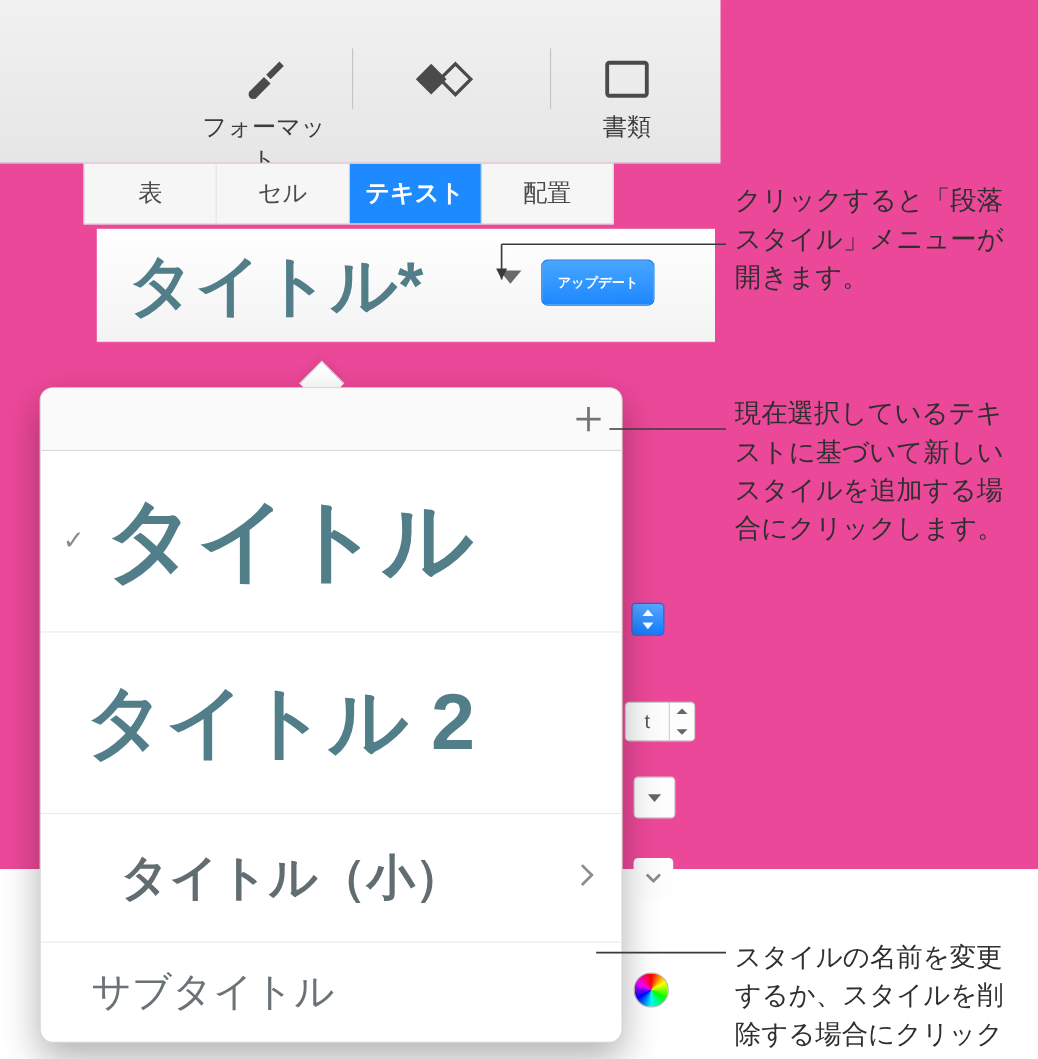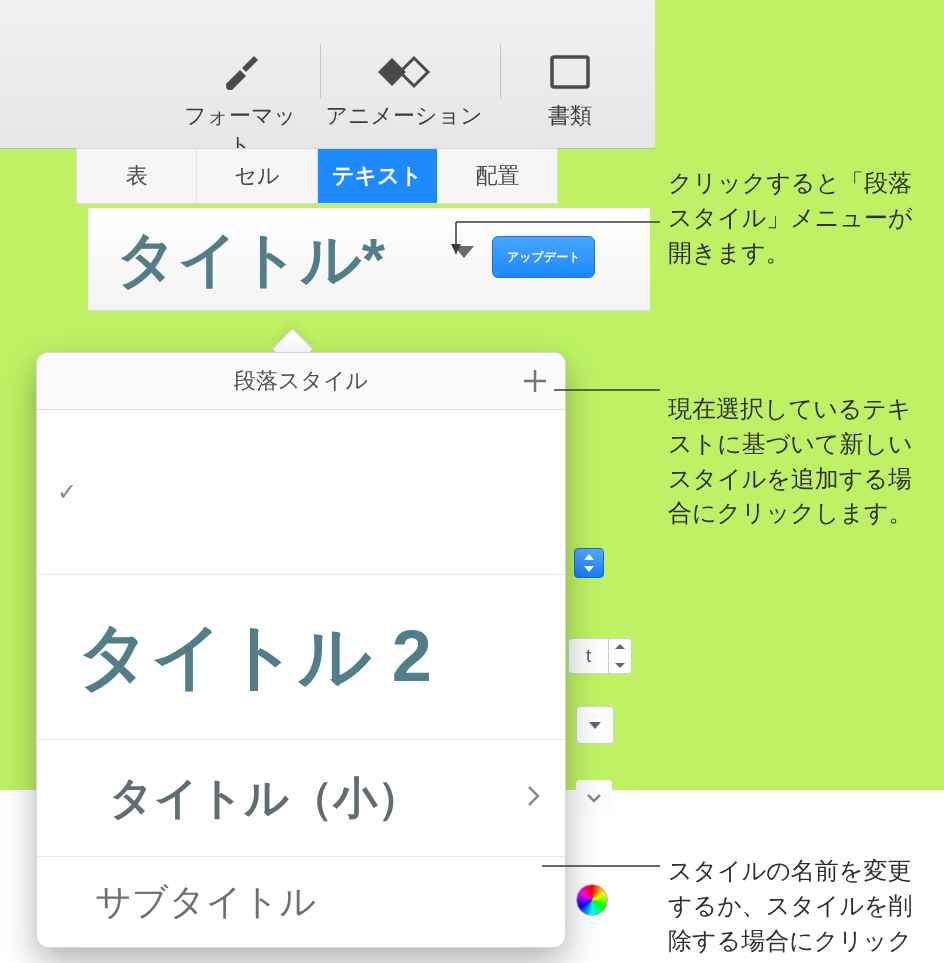--- a/index.html
+++ b/index.html
@@ -9,21 +9,21 @@
     height: 963px;
     background: #fff;
     font-family: -apple-system, "Helvetica Neue", Arial, sans-serif;
     color: #3a3a3a;
     overflow: hidden;
   }
   .canvas {
     position: relative;
     width: 944px;
     height: 790px;
-    background: #bef264;
+    background: #ec4899;
   }
 
   
   .toolbar {
     position: absolute;
     left: 0;
     top: 0;
     width: 655px;
     height: 148px;
     background: linear-gradient(#f1f1f1, #e6e6e6);
@@ -182,21 +182,21 @@
     color: #4d5659;
     display: flex;
     align-items: center;
   }
   .item-title   { height: 164px; padding-left: 58px; }
   .item-title   .style-text { font-size: 82px; font-weight: 700; color:#527e8a; }
   .item-title2  { height: 164px; padding-left: 40px; }
   .item-title2  .style-text { font-size: 72px; font-weight: 700; color:#527e8a; }
   .item-small   { height: 116px; padding-left: 72px; }
   .item-small   .style-text { font-size: 44px; font-weight: 600; color:#626d71; }
-  .item-sub     { height: 90px; padding-left: 58px; border-bottom: none; }
+  .item-sub     { height: 90px; padding-left: 46px; border-bottom: none; }
   .item-sub     .style-text { font-size: 36px; font-weight: 400; color:#6b7275; }
 
   .check {
     position: absolute;
     left: 20px;
     top: 50%;
     transform: translateY(-50%);
     font-size: 24px;
     color: #8a8a8a;
   }
@@ -258,21 +258,21 @@
   
   .callout {
     position: absolute;
     left: 668px;
     width: 264px;
     font-size: 24px;
     line-height: 1.45;
     color: #2f2f2f;
   }
   .callout-1 { top: 166px; }
-  .callout-2 { top: 392px; }
+  .callout-2 { top: 360px; }
   .callout-3 { top: 854px; }
 </style>
 </head>
 <body>
 
 <div class="canvas">
 
   <div class="toolbar">
     <div class="tool-btn" style="left:180px">
       <div class="tool-icon">
@@ -285,21 +285,20 @@
       <div class="tool-label">フォーマット</div>
     </div>
     <div class="vsep" style="left:320px"></div>
     <div class="tool-btn" style="left:324px; width:160px">
       <div class="tool-icon">
         <svg width="56" height="40" viewBox="0 0 56 40">
           <path d="M2 20 L16 6 L30 20 L16 34 Z" fill="#4a4a4a"></path>
           <path d="M24 20 L38 6 L52 20 L38 34 Z" fill="none" stroke="#4a4a4a" stroke-width="3"></path>
         </svg>
       </div>
-      <div class="tool-label">アニメーション</div>
     </div>
     <div class="vsep" style="left:500px"></div>
     <div class="tool-btn" style="left:520px; width:100px">
       <div class="tool-icon">
         <svg width="44" height="38" viewBox="0 0 44 38">
           <rect x="4" y="4" width="36" height="30" rx="2" fill="none" stroke="#4a4a4a" stroke-width="3.5"></rect>
         </svg>
       </div>
       <div class="tool-label">書類</div>
     </div>
@@ -330,31 +329,31 @@
     <svg width="18" height="18" viewBox="0 0 18 18">
         <polyline points="3,6 9,12 15,6" fill="none" stroke-width="2.5"></polyline>
       </svg>
   </div>
   <div class="bg-color"></div>
 
   <div class="popover-tip"></div>
 
   <div class="popover">
     <div class="popover-header">
-      <div class="popover-title">段落スタイル</div>
       <div class="popover-add">
         <svg width="26" height="26" viewBox="0 0 26 26">
           <line x1="13" y1="2" x2="13" y2="24"></line>
           <line x1="2" y1="13" x2="24" y2="13"></line>
         </svg>
       </div>
     </div>
     <div class="style-list">
       <div class="style-item item-title">
         <span class="check">✓</span>
+        <span class="style-text">タイトル</span>
       </div>
       <div class="style-item item-title2">
         <span class="style-text">タイトル 2</span>
       </div>
       <div class="style-item item-small">
         <span class="style-text">タイトル（小）</span>
         <span class="item-chevron">
           <svg width="14" height="22" viewBox="0 0 14 22">
               <polyline points="2,2 11,11 2,20" fill="none" stroke="#8d8d8d" stroke-width="2.5"></polyline>
             </svg>

